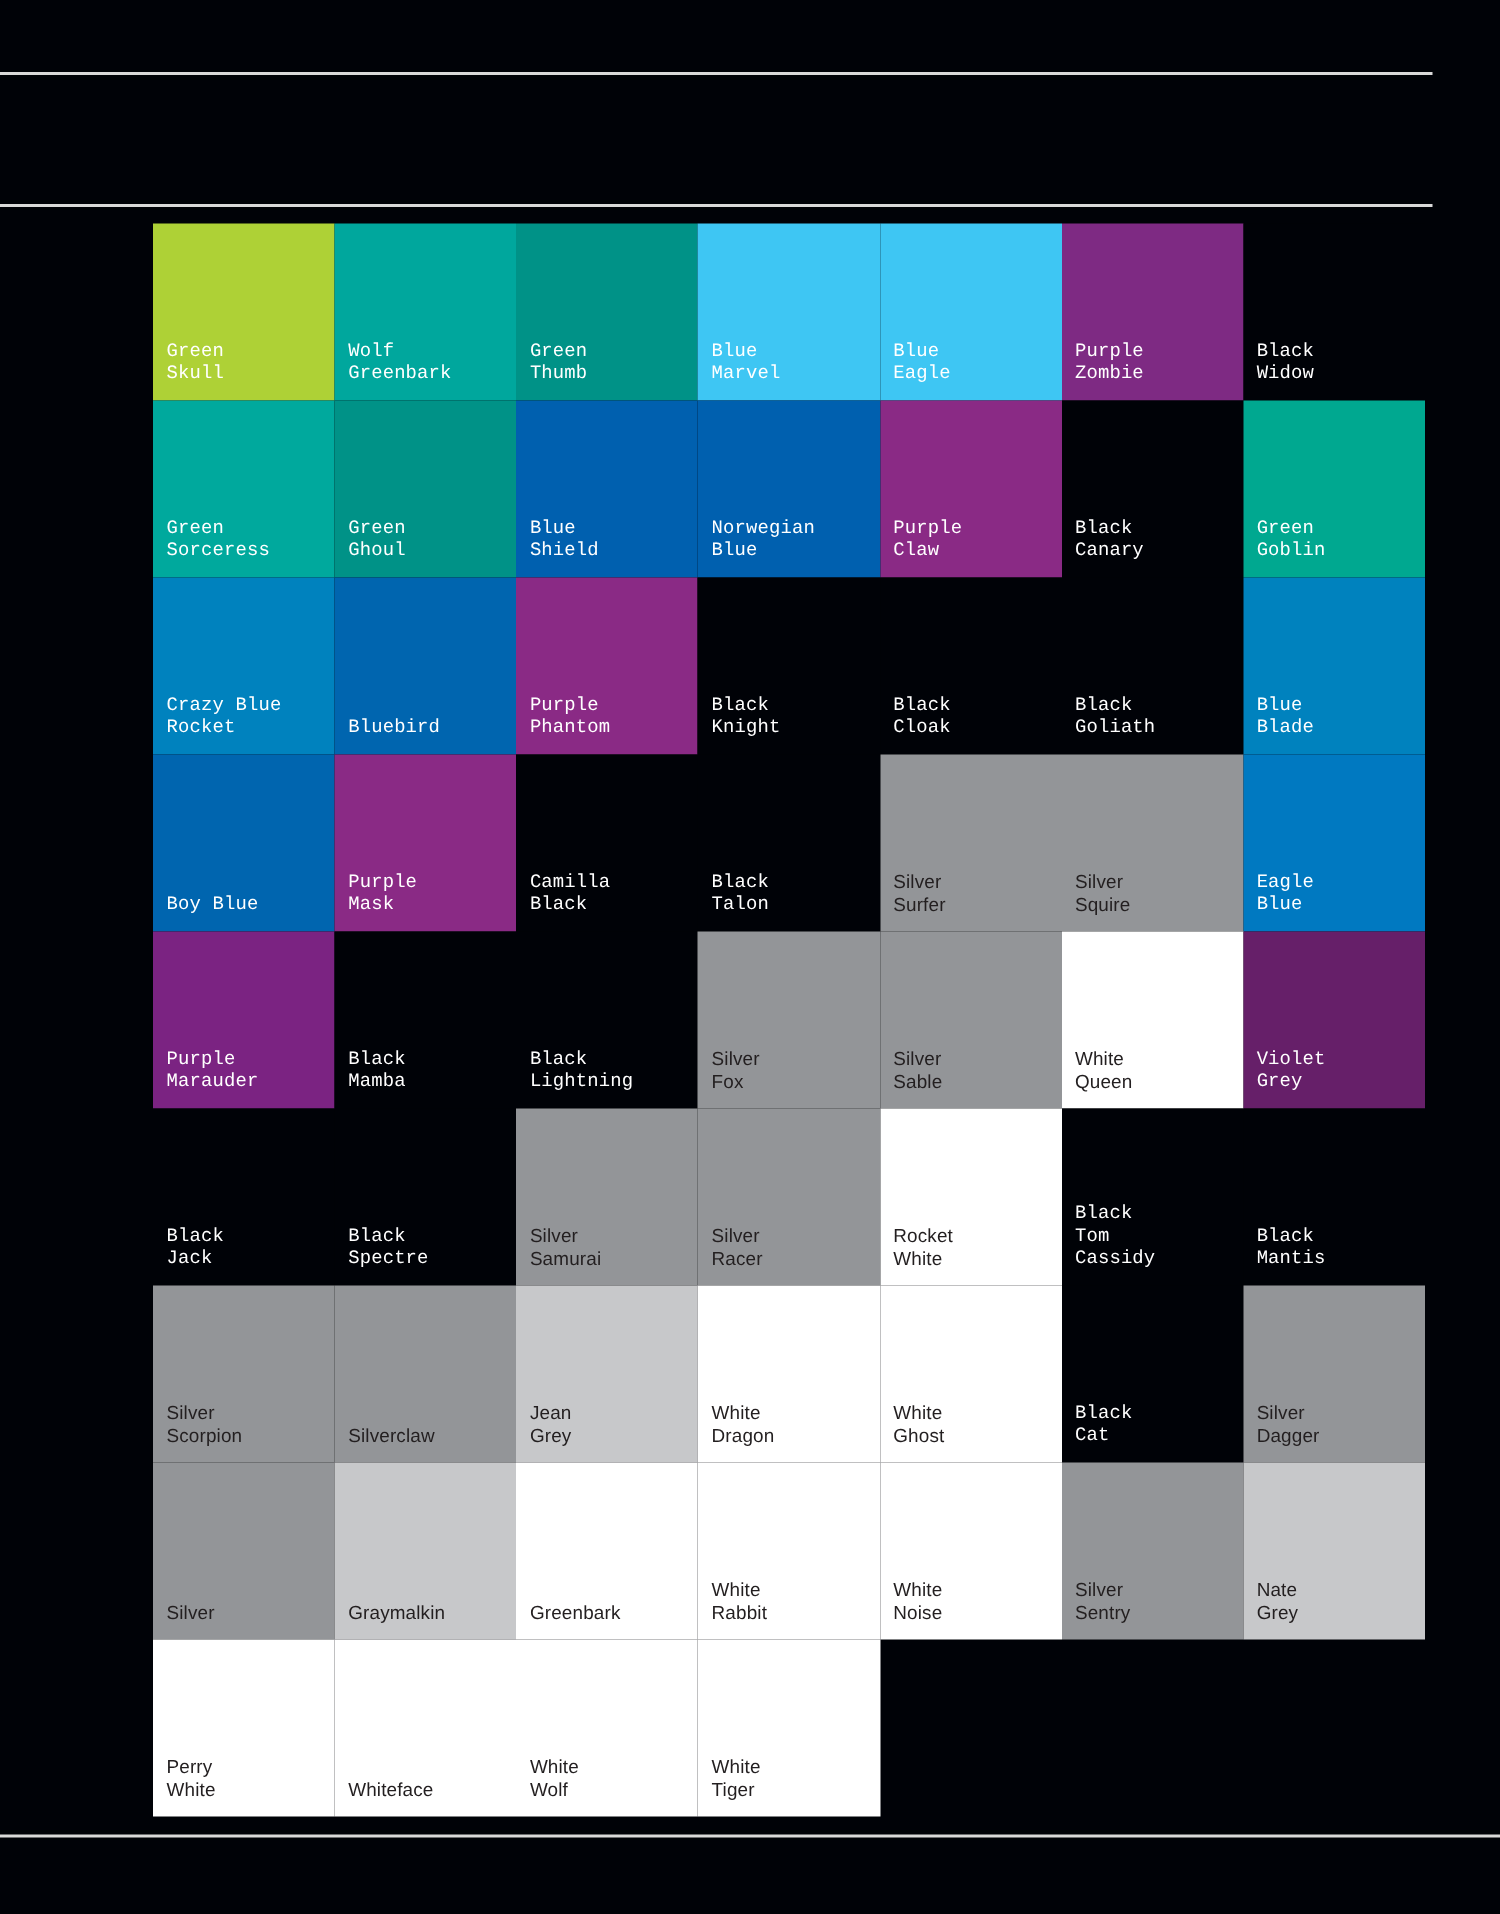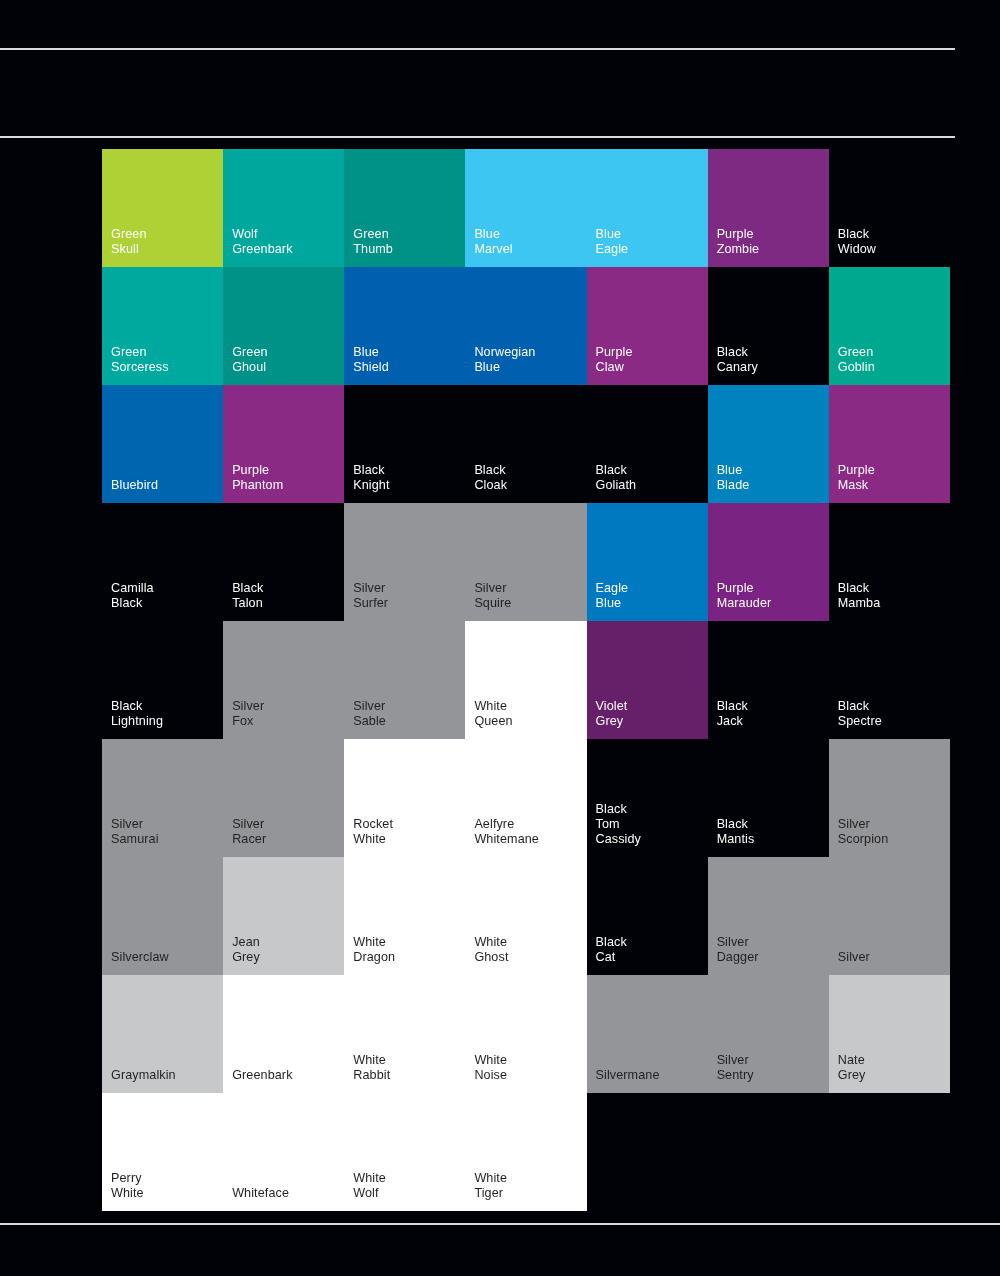--- a/index.html
+++ b/index.html
@@ -47,21 +47,21 @@
   .cell .lbl{
     position:absolute;
     left:9px;
     bottom:10px;
     font-size:12.6px;
     line-height:15px;
     letter-spacing:0.1px;
     white-space:pre-line;
     z-index:3;
   }
-  .lt{color:#ffffff;}
+  .lt{color:#ffffff;font-family:Liberation Mono, monospace;}
   .dk{color:#231f20;}
 </style>
 </head>
 <body>
 
 <div id="page">
 
   <div class="rule" id="rule-top"></div>
   <div class="rule" id="rule-mid"></div>
 
@@ -130,20 +130,25 @@
         <div class="swatch" style="background: rgb(0, 2, 7);"></div>
         <div class="lbl lt" style="color: rgb(255, 255, 255);">Black
 Canary</div>
       </div>
       <div class="cell">
         <div class="swatch" style="background: rgb(0, 168, 144);"></div>
         <div class="lbl lt" style="color: rgb(255, 255, 255);">Green
 Goblin</div>
       </div>
       <div class="cell">
+        <div class="swatch" style="background: rgb(0, 130, 190);"></div>
+        <div class="lbl lt" style="color: rgb(255, 255, 255);">Crazy Blue
+Rocket</div>
+      </div>
+      <div class="cell">
         <div class="swatch" style="background: rgb(0, 101, 175);"></div>
         <div class="lbl lt" style="color: rgb(255, 255, 255);">Bluebird</div>
       </div>
       <div class="cell">
         <div class="swatch" style="background: rgb(138, 42, 133);"></div>
         <div class="lbl lt" style="color: rgb(255, 255, 255);">Purple
 Phantom</div>
       </div>
       <div class="cell">
         <div class="swatch" style="background: rgb(0, 2, 7);"></div>
@@ -159,20 +164,24 @@
         <div class="swatch" style="background: rgb(0, 2, 7);"></div>
         <div class="lbl lt" style="color: rgb(255, 255, 255);">Black
 Goliath</div>
       </div>
       <div class="cell">
         <div class="swatch" style="background: rgb(0, 130, 190);"></div>
         <div class="lbl lt" style="color: rgb(255, 255, 255);">Blue
 Blade</div>
       </div>
       <div class="cell">
+        <div class="swatch" style="background: rgb(0, 101, 175);"></div>
+        <div class="lbl lt" style="color: rgb(255, 255, 255);">Boy Blue</div>
+      </div>
+      <div class="cell">
         <div class="swatch" style="background: rgb(138, 42, 133);"></div>
         <div class="lbl lt" style="color: rgb(255, 255, 255);">Purple
 Mask</div>
       </div>
       <div class="cell">
         <div class="swatch" style="background: rgb(0, 2, 7);"></div>
         <div class="lbl lt" style="color: rgb(255, 255, 255);">Camilla
 Black</div>
       </div>
       <div class="cell">
@@ -249,25 +258,20 @@
         <div class="swatch" style="background: rgb(147, 149, 152);"></div>
         <div class="lbl dk" style="color: rgb(35, 31, 32);">Silver
 Racer</div>
       </div>
       <div class="cell">
         <div class="swatch" style="background: rgb(255, 255, 255);"></div>
         <div class="lbl dk" style="color: rgb(35, 31, 32);">Rocket
 White</div>
       </div>
       <div class="cell">
-        <div class="swatch" style="background: rgb(255, 255, 255);"></div>
-        <div class="lbl dk" style="color: rgb(35, 31, 32);">Aelfyre
-Whitemane</div>
-      </div>
-      <div class="cell">
         <div class="swatch" style="background: rgb(0, 2, 7);"></div>
         <div class="lbl lt" style="color: rgb(255, 255, 255);">Black
 Tom
 Cassidy</div>
       </div>
       <div class="cell">
         <div class="swatch" style="background: rgb(0, 2, 7);"></div>
         <div class="lbl lt" style="color: rgb(255, 255, 255);">Black
 Mantis</div>
       </div>
@@ -322,24 +326,20 @@
         <div class="lbl dk" style="color: rgb(35, 31, 32);">White
 Rabbit</div>
       </div>
       <div class="cell">
         <div class="swatch" style="background: rgb(255, 255, 255);"></div>
         <div class="lbl dk" style="color: rgb(35, 31, 32);">White
 Noise</div>
       </div>
       <div class="cell">
         <div class="swatch" style="background: rgb(147, 149, 152);"></div>
-        <div class="lbl dk" style="color: rgb(35, 31, 32);">Silvermane</div>
-      </div>
-      <div class="cell">
-        <div class="swatch" style="background: rgb(147, 149, 152);"></div>
         <div class="lbl dk" style="color: rgb(35, 31, 32);">Silver
 Sentry</div>
       </div>
       <div class="cell">
         <div class="swatch" style="background: rgb(199, 200, 202);"></div>
         <div class="lbl dk" style="color: rgb(35, 31, 32);">Nate
 Grey</div>
       </div>
       <div class="cell">
         <div class="swatch" style="background: rgb(255, 255, 255);"></div>

